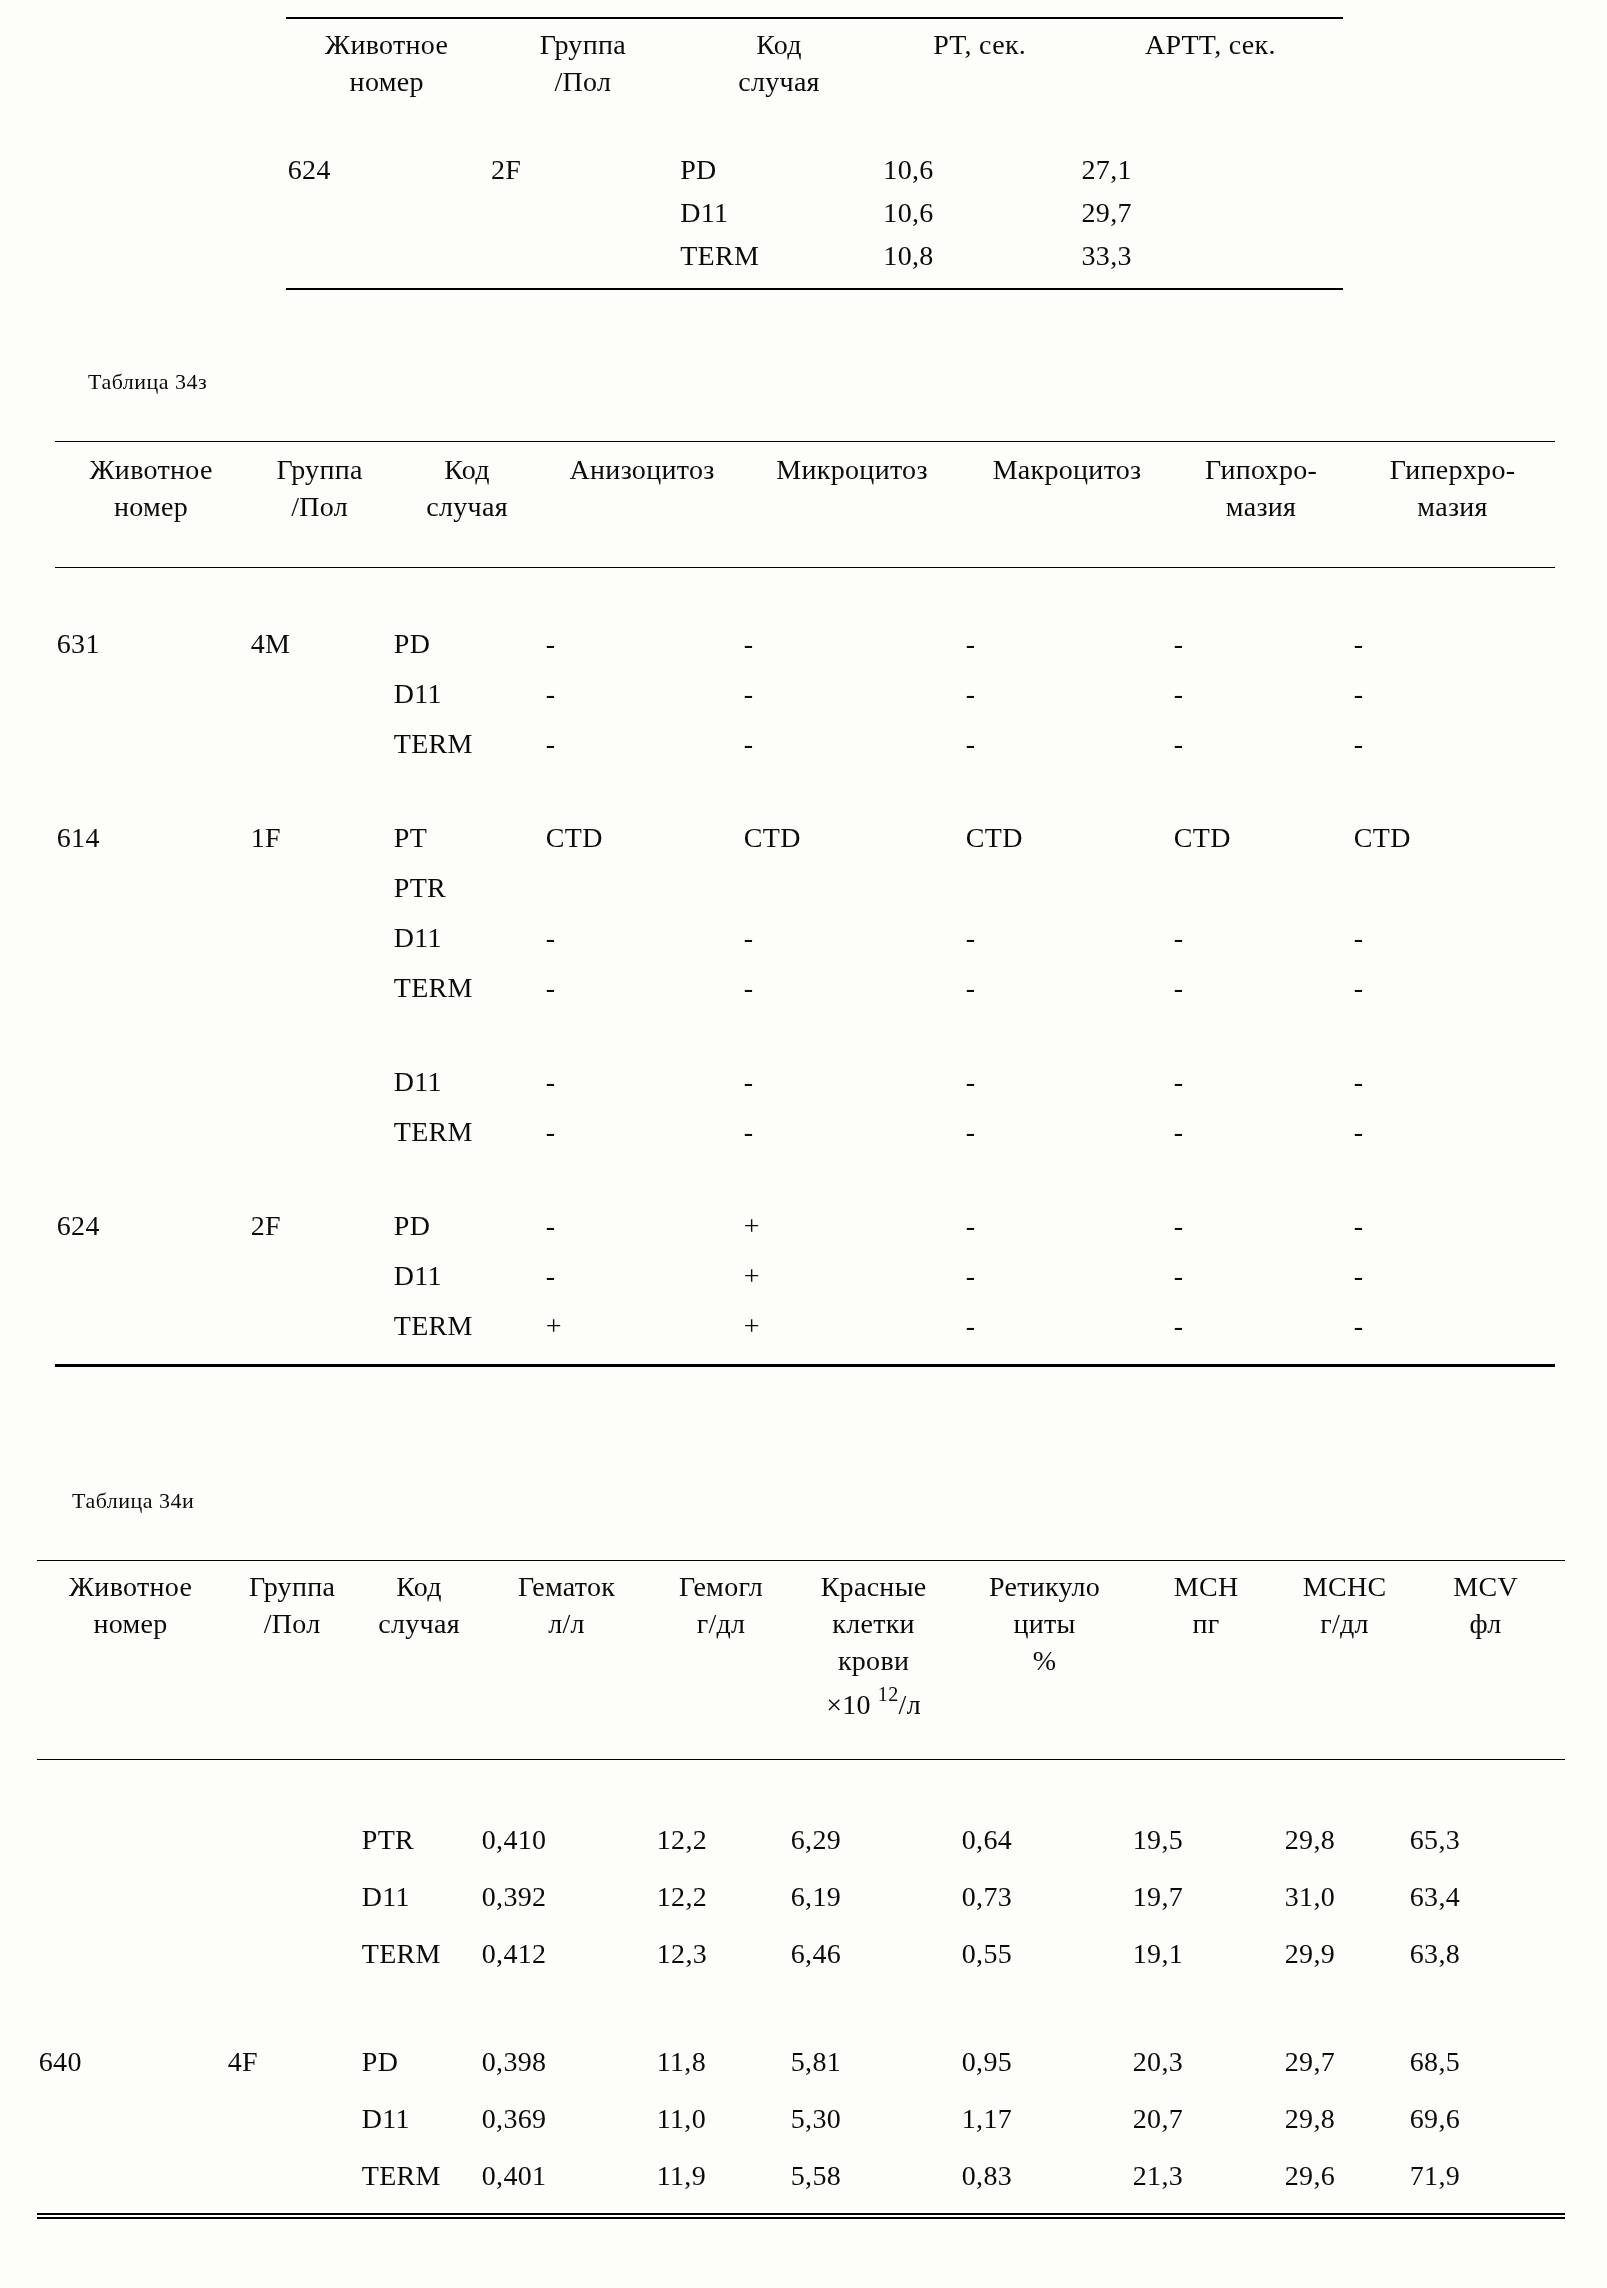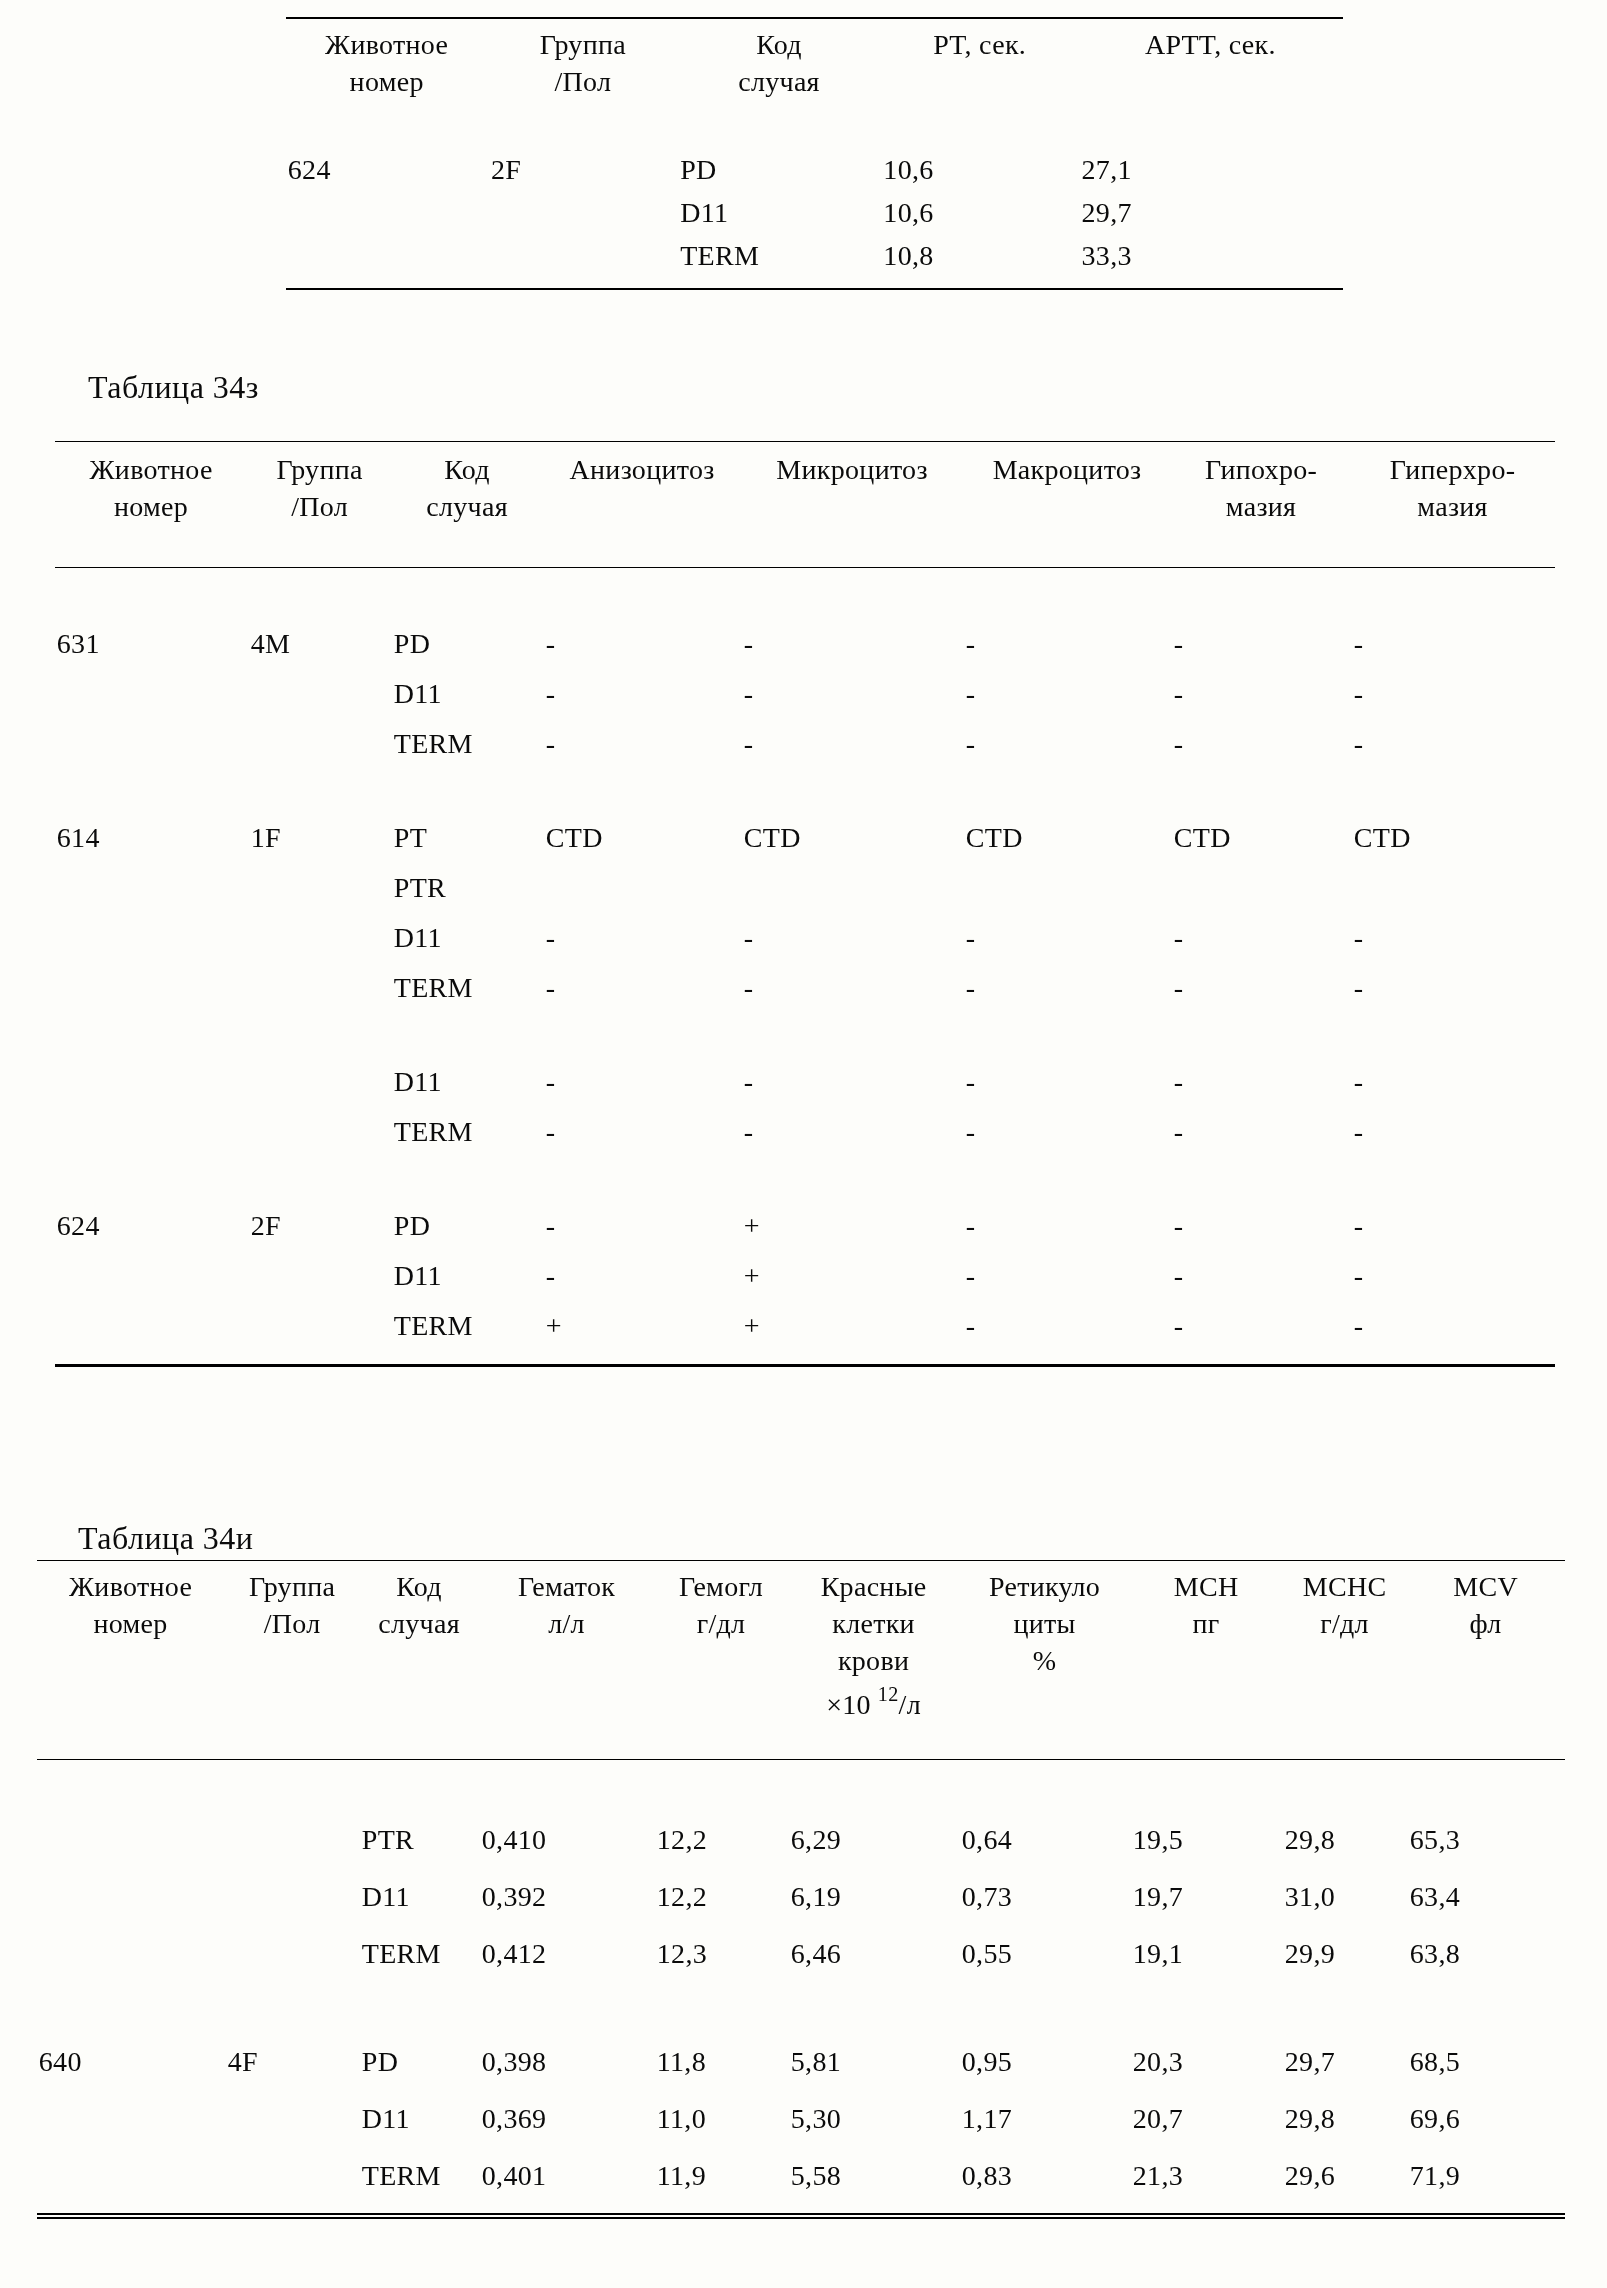--- a/index.html
+++ b/index.html
@@ -7,21 +7,21 @@
     width: 1608px;
     height: 2289px;
     background: #fdfdfa;
     position: relative;
     font-family: "Liberation Serif", "DejaVu Serif", serif;
     color: #0b0b0b;
     overflow: hidden;
   }
   .page-title {
     position: absolute;
-    font-size: 32px;
+    font-size: 22px;
     letter-spacing: 0.5px;
     white-space: nowrap;
   }
   .doc-table { position: absolute; }
   .doc-table table {
     border-collapse: collapse;
     table-layout: fixed;
     width: 100%;
   }
   .doc-table th {
@@ -276,21 +276,21 @@
             <td>+</td>
             <td>+</td>
             <td>-</td>
             <td>-</td>
             <td>-</td>
           </tr>
         </tbody>
       </table>
     </div>
 
-  <div class="page-title" style="left:78px; top:1488px;margin-top:32px;">Таблица 34и</div>
+  <div class="page-title" style="left:72px; top:1488px;">Таблица 34и</div>
 
   <div id="table-34i" class="doc-table" style="left:37px; top:1560px; width:1527px;">
       <table>
         <colgroup>
           <col style="width: 189px;">
           <col style="width: 134px;">
           <col style="width: 120px;">
           <col style="width: 175px;">
           <col style="width: 134px;">
           <col style="width: 171px;">

